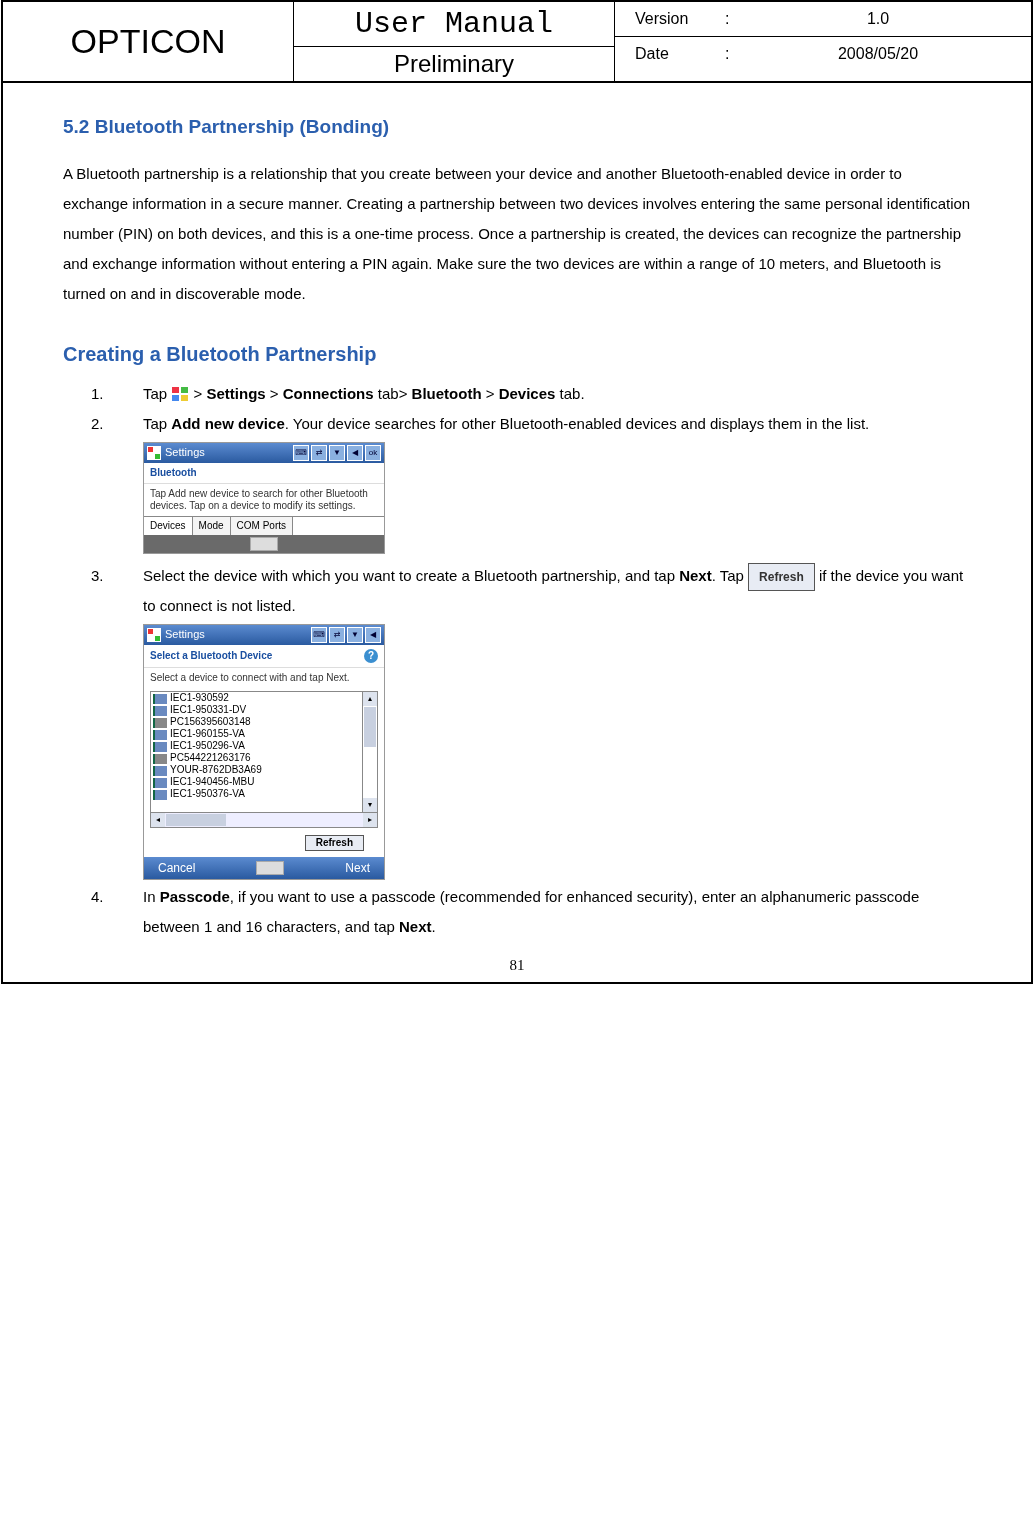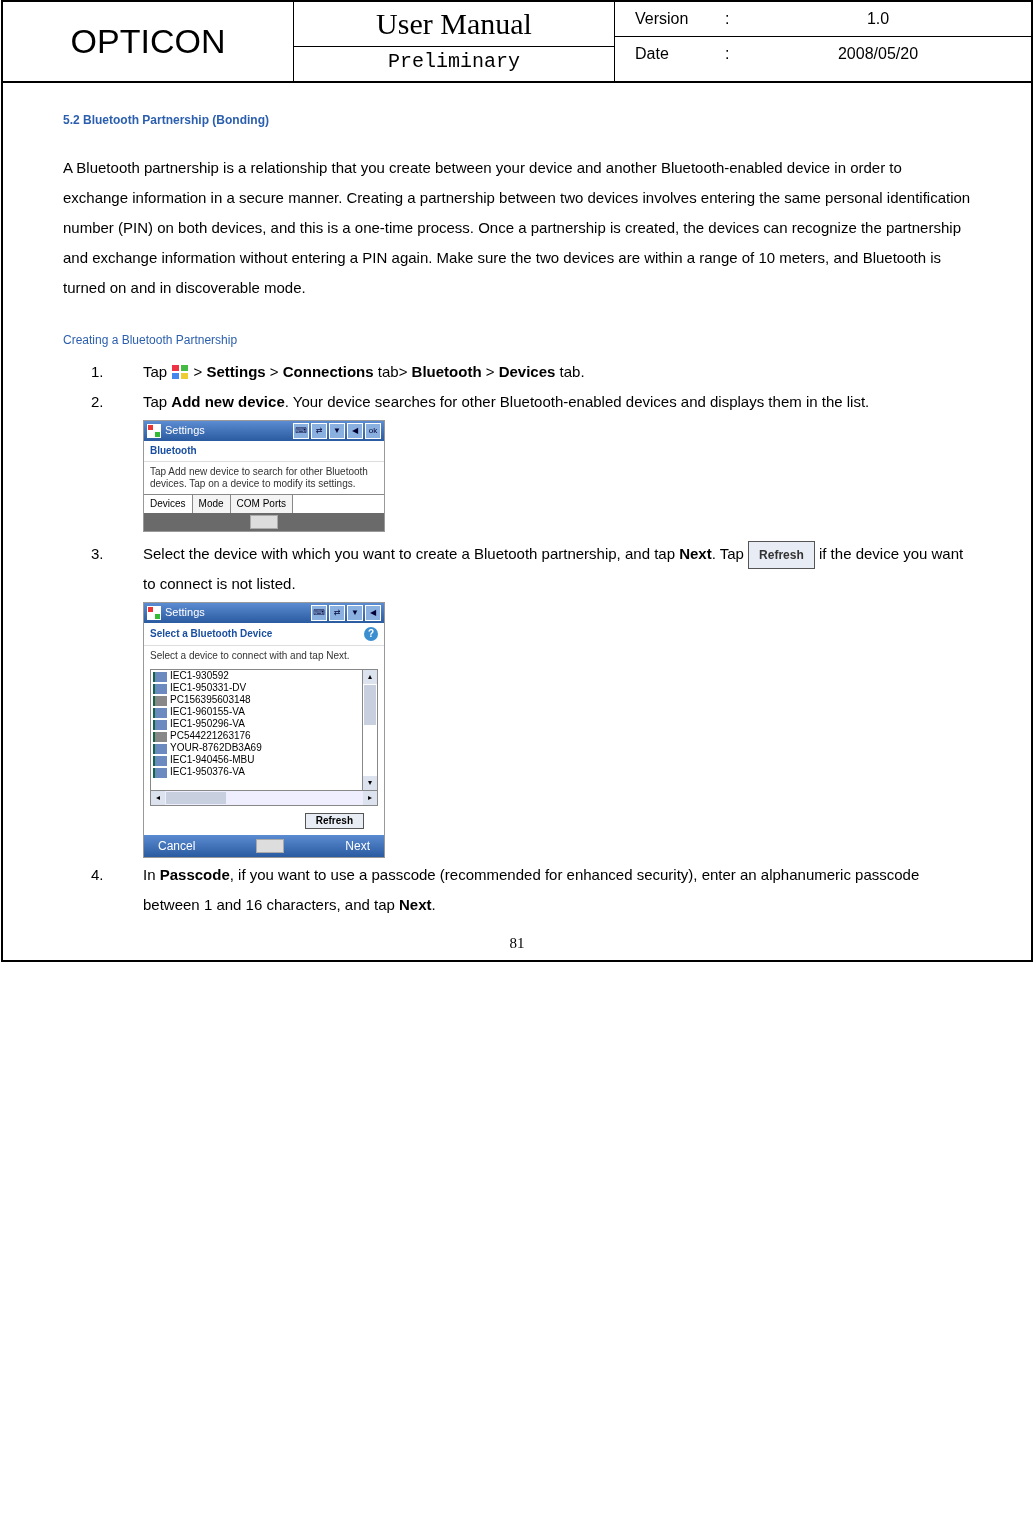--- a/index.html
+++ b/index.html
@@ -1,29 +1,29 @@
 <!DOCTYPE html>
 <html><head>
 <meta charset="utf-8">
 <style>
 body{margin:0;font-family:Verdana,Geneva,sans-serif;font-size:15px;color:#000;background:#fff}
 .page{width:1032px;margin:0 auto;border:2px solid #000;box-sizing:border-box;padding-bottom:2px}
 .hdr{border-bottom:2px solid #000;display:flex}
 .hdr .logo{width:290px;font-size:34px;font-family:Arial,sans-serif;text-align:center;padding:20px 0;border-right:1px solid #000}
 .hdr .mid{width:320px;text-align:center;border-right:1px solid #000;display:flex;flex-direction:column}
-.hdr .mid .t1{font-size:30px;font-family:Liberation Serif, serif;padding:5px 0;border-bottom:1px solid #000}
-.hdr .mid .t2{font-size:20px;font-family:Liberation Mono, monospace;padding:3px 0}
+.hdr .mid .t1{font-size:30px;font-family:Liberation Mono, monospace;padding:5px 0;border-bottom:1px solid #000}
+.hdr .mid .t2{font-size:24px;font-family:Liberation Sans, sans-serif;padding:3px 0}
 .hdr .meta{flex:1;font-family:Verdana,sans-serif;font-size:16px}
 .hdr .meta .row{display:flex;padding:8px 20px}
 .hdr .meta .row:first-child{border-bottom:1px solid #000}
 .hdr .meta .lab{width:90px}
 .hdr .meta .col{width:20px}
 .content{padding:25px 60px 0 60px;line-height:2}
-.h2{color:#2b5fae;font-weight:bold;font-size:12px;margin-bottom:21px}
-.h3{color:#2b5fae;font-weight:normal;font-size:12px;margin-top:25px;margin-bottom:5px}
+.h2{color:#2b5fae;font-weight:bold;font-size:19px;margin-bottom:13px}
+.h3{color:#2b5fae;font-weight:bold;font-size:20px;margin-top:25px;margin-bottom:5px}
 .para{margin-bottom:5px}
 ol.steps{list-style:none;padding:0;margin:0}
 ol.steps>li{padding-left:80px;position:relative;line-height:2}
 ol.steps>li .num{position:absolute;left:28px;top:0}
 .b{font-weight:bold}
 .scr{border:1px solid #999;display:inline-block;width:240px;background:#fff;font-family:Tahoma,sans-serif;font-size:10px;line-height:1.2;margin-top:3px}
 .scr .tbar{background:linear-gradient(#5b8bd0,#2a5aa0);color:#fff;display:flex;align-items:center;padding:2px 3px;font-size:11px}
 .flag{width:14px;height:14px;background:#fff;margin-right:4px;position:relative}
 .flag:before{content:"";position:absolute;left:1px;top:1px;width:5px;height:5px;background:#e33}
 .flag:after{content:"";position:absolute;right:1px;bottom:1px;width:5px;height:5px;background:#3b3}

